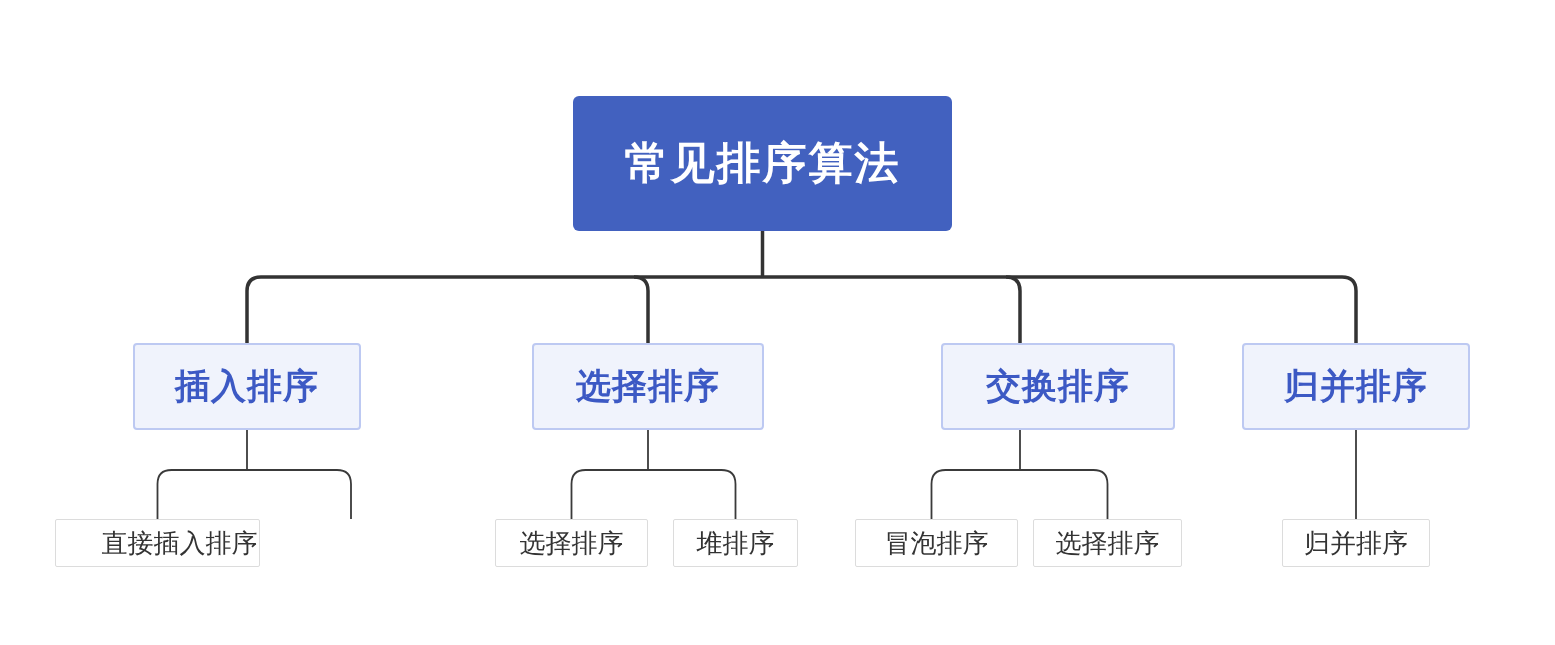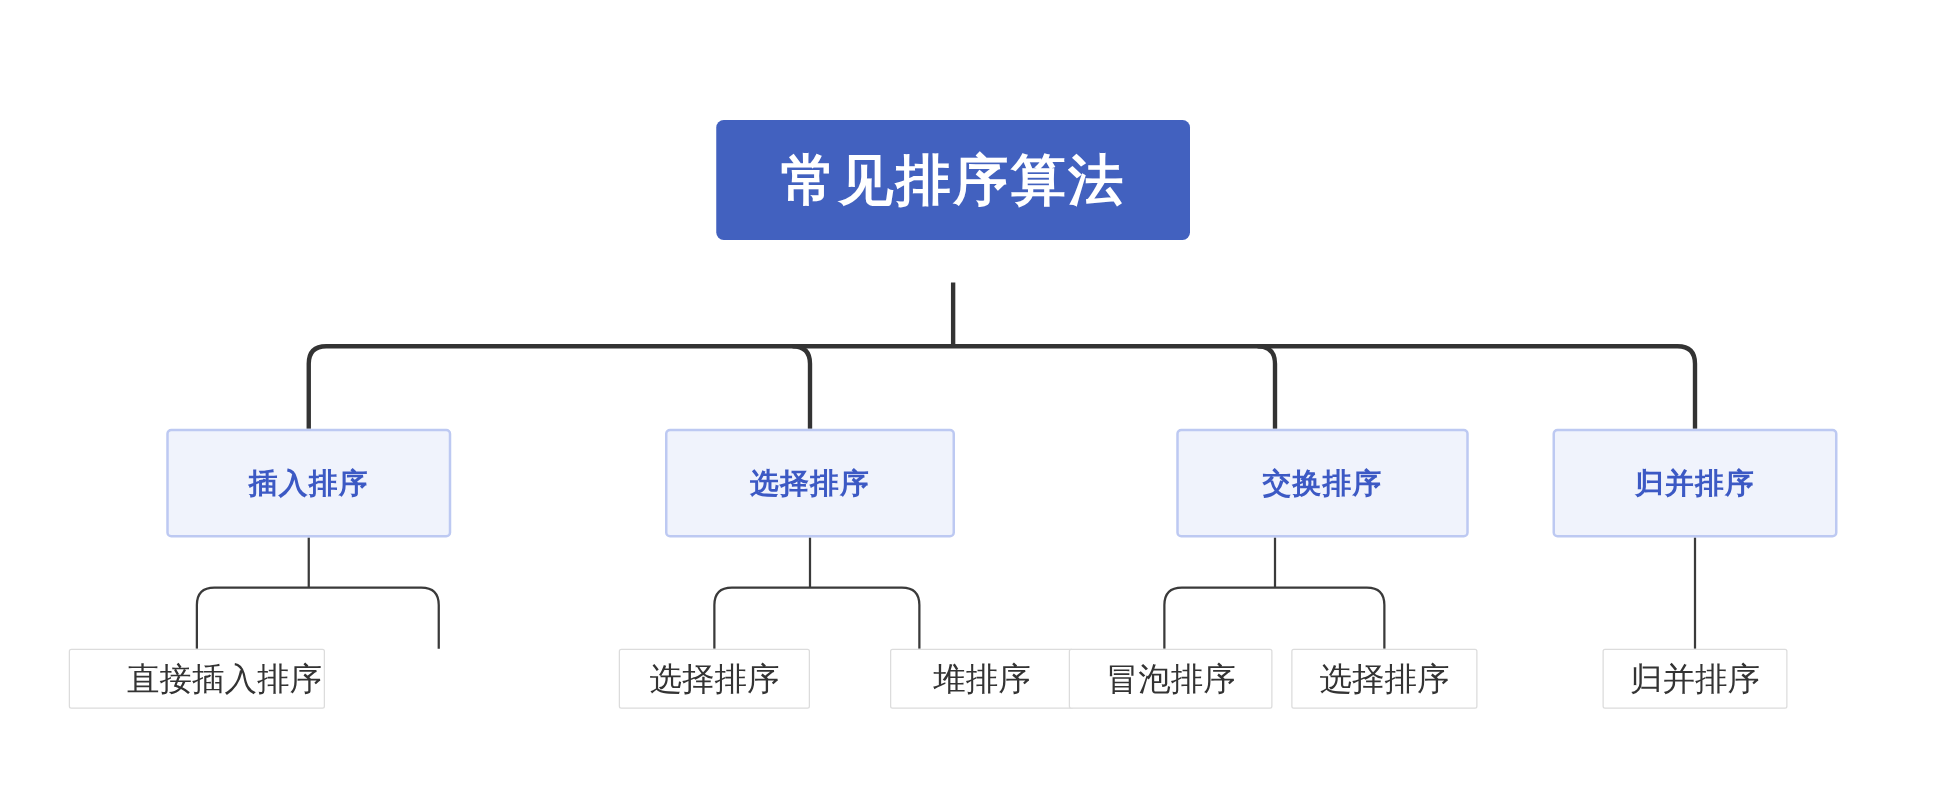--- a/index.html
+++ b/index.html
@@ -26,35 +26,35 @@
   .node {
     position: absolute;
     box-sizing: border-box;
     display: flex;
     align-items: center;
     justify-content: center;
     text-align: center;
     white-space: nowrap;
   }
   .node.root {
-    left: 573px; top: 96px; width: 379px; height: 96px;
+    left: 573px; top: 96px; width: 379px; height: 135px;
     background: #4261BF;
     color: #FFFFFF;
     font-size: 44px;
     font-weight: bold;
     border-radius: 6px;
     letter-spacing: 2px;
   }
   .node.branch {
     top: 343px; height: 87px;
     background: #F0F3FC;
     border: 2px solid #BDC9F2;
     border-radius: 4px;
     color: #3C59C4;
-    font-size: 23px;
+    font-size: 35px;
     font-weight: bold;
     letter-spacing: 1px;
   }
   .node.leaf {
     top: 519px; height: 48px;
     background: #FFFFFF;
     border: 1px solid #DCDCDC;
     border-radius: 2px;
     color: #333333;
     font-size: 26px;
@@ -62,21 +62,21 @@
   }
   
   .b0 { left: 133px;  width: 228px; }
   .b1 { left: 532px;  width: 232px; }
   .b2 { left: 941px;  width: 234px; }
   .b3 { left: 1242px; width: 228px; }
   
   .l00 { left: 55px;   width: 205px; padding-left: 44px; }
   .l01 { left: 281px;  width: 140px; }
   .l10 { left: 495px;  width: 153px; }
-  .l11 { left: 712px;  width: 147px; }
+  .l11 { left: 673px;  width: 125px; }
   .l20 { left: 855px;  width: 163px; }
   .l21 { left: 1033px; width: 149px; }
   .l30 { left: 1282px; width: 148px; }
   path.thick {
     stroke: #333333;
     stroke-width: 3.5;
     fill: none;
     stroke-linecap: butt;
   }
   path.thin {

